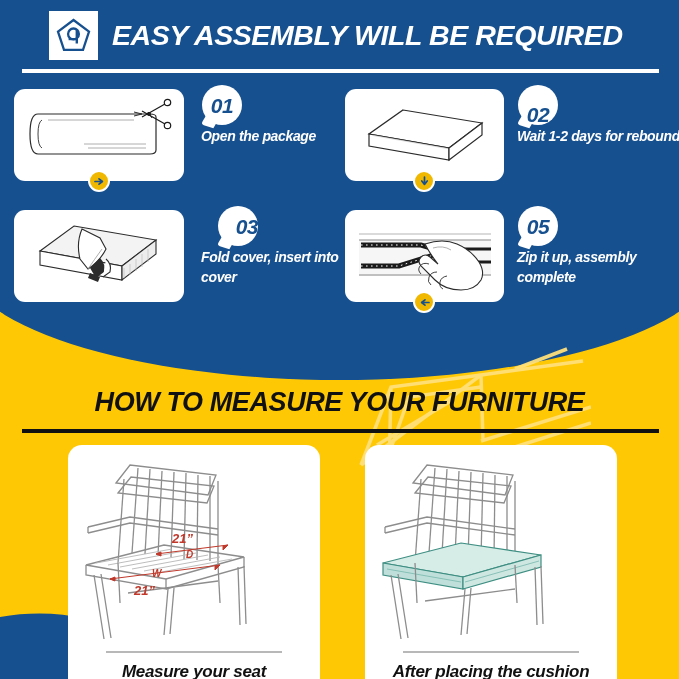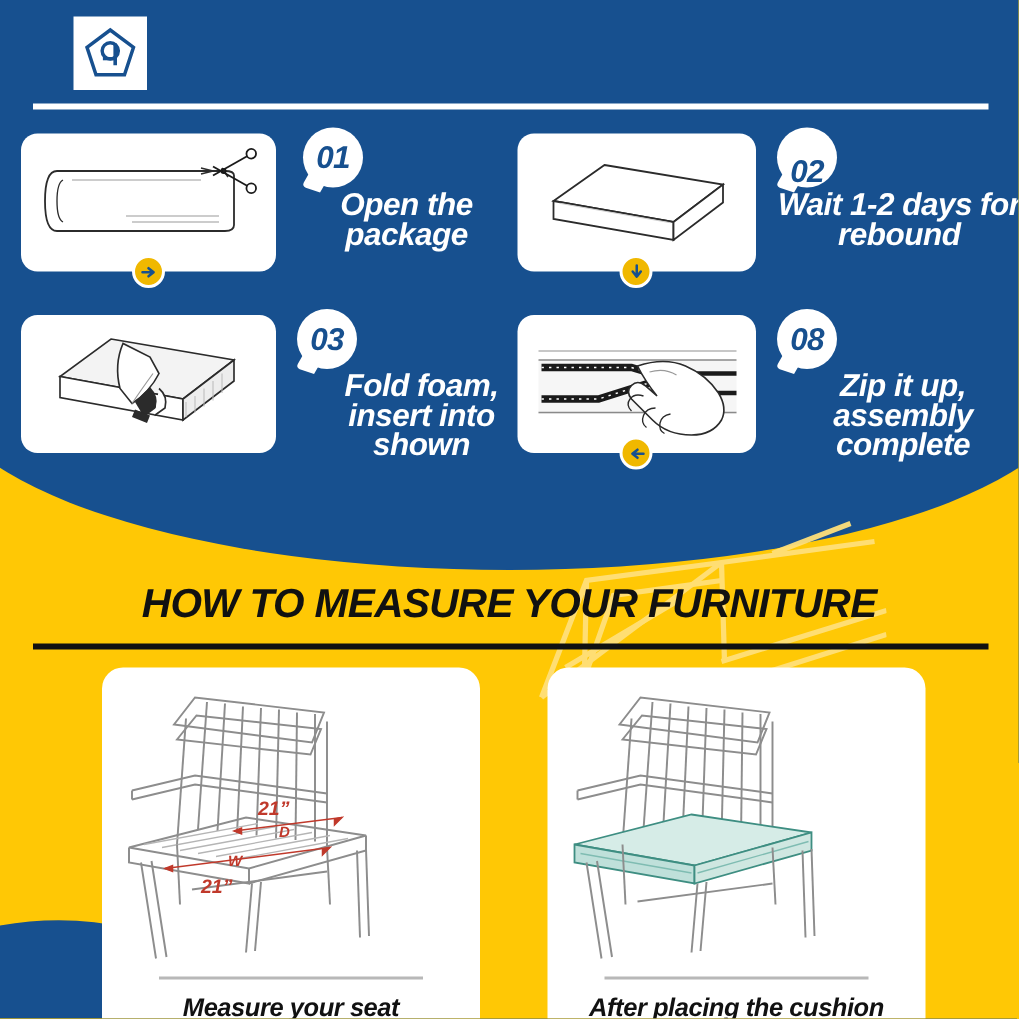--- a/index.html
+++ b/index.html
@@ -61,40 +61,40 @@
     border-radius:0 0 0 3px;
     transform:rotate(18deg) skewX(-12deg);
     z-index:-1;
   }
   .bubble span{
     font-size:21px;font-weight:bold;font-style:italic;color:#17508F;
     letter-spacing:-0.5px;line-height:1;
   }
   .step-text{
     position:absolute;
-    font-size:21px;font-weight:bold;font-style:italic;color:#ffffff;
-    line-height:19.5px;letter-spacing:-0.35px;text-align:center;
+    font-size:14px;font-weight:bold;font-style:italic;color:#ffffff;
+    line-height:19.5px;letter-spacing:-0.35px;
   }
 
   
   #step1{left:14px;top:89px;}
   #step1 .step-card{width:170px;height:92px;}
   #step1 .arrow-badge{left:74px;top:81px;}
   #step1 .bubble{left:188px;top:-4px;}
   #step1 .step-text{left:187px;top:38px;width:140px;}
 
   #step2{left:345px;top:89px;}
   #step2 .step-card{width:159px;height:92px;}
   #step2 .arrow-badge{left:68px;top:81px;}
   #step2 .bubble{left:173px;top:-4px;align-items:flex-end;}
   #step2 .step-text{left:172px;top:38px;width:165px;}
 
   #step3{left:14px;top:210px;}
   #step3 .step-card{width:170px;height:92px;}
-  #step3 .bubble{left:184px;top:-4px;}
+  #step3 .bubble{left:204px;top:-4px;justify-content:flex-end;}
   #step3 .step-text{left:187px;top:38px;width:160px;}
 
   #step4{left:345px;top:210px;}
   #step4 .step-card{width:159px;height:92px;}
   #step4 .arrow-badge{left:68px;top:81px;}
   #step4 .bubble{left:173px;top:-4px;}
   #step4 .step-text{left:172px;top:38px;width:170px;}
 
   
   .bottom{position:absolute;left:0;top:345px;width:591px;height:334px;z-index:2;}
@@ -136,20 +136,21 @@
 
       <div class="header">
         <div class="brand-badge">
           <svg width="37" height="37" viewBox="0 0 37 37">
             <polygon points="18.5,3 34,14.6 28,32.8 9,32.8 3,14.6" fill="none" stroke="#17508F" stroke-width="2.3"></polygon>
             <path d="M18.5 11.5 a5.4 5.4 0 1 0 0 10.8 a5.4 5.4 0 0 0 0 -10.8 Z" fill="none" stroke="#17508F" stroke-width="2.3"></path>
             <rect x="20.6" y="12" width="2.4" height="14.5" fill="#17508F"></rect>
             <rect x="13.6" y="21" width="8" height="2.2" fill="#17508F"></rect>
           </svg>
         </div>
+        <div class="header-title">EASY ASSEMBLY WILL BE REQUIRED</div>
         <div class="header-rule"></div>
       </div>
 
       <div class="step" id="step1">
         <div class="step-card">
           <svg width="150" height="74" viewBox="0 0 150 74">
             <path d="M14 16 q-8 0 -8 20 q0 20 8 20 l112 0 q6 0 6 -4 l0 -33 q0 -3 -6 -3 Z" fill="#fff" stroke="#2b2b2b" stroke-width="1.2"></path>
             <path d="M18 22 q-4 2 -4 14 q0 12 4 14" fill="none" stroke="#2b2b2b" stroke-width="0.9"></path>
             <path d="M24 22 l86 0" fill="none" stroke="#9a9a9a" stroke-width="0.8"></path>
             <path d="M60 46 l62 0" fill="none" stroke="#9a9a9a" stroke-width="0.8"></path>
@@ -214,21 +215,21 @@
               <line x1="106" y1="46" x2="106" y2="57"></line>
               <line x1="112" y1="41" x2="112" y2="53"></line>
               <line x1="118" y1="36" x2="118" y2="49"></line>
               <line x1="124" y1="31" x2="124" y2="44"></line>
             </g>
           </svg>
         </div>
         <div class="bubble">
           <span>03</span>
         </div>
-        <div class="step-text">Fold foam, insert into shown</div>
+        <div class="step-text">Fold cover, insert into cover</div>
       </div>
 
       <div class="step" id="step4">
         <div class="step-card">
           <svg width="140" height="76" viewBox="0 0 140 76">
             <path d="M4 16 L136 16" stroke="#b5b5b5" stroke-width="1"></path>
             <path d="M4 22 L136 22 L136 58 L4 58 Z" fill="#f6f6f6" stroke="none"></path>
             <path d="M4 22 L136 22" stroke="#8a8a8a" stroke-width="1"></path>
             <path d="M4 57 L136 57" stroke="#8a8a8a" stroke-width="1"></path>
 
@@ -248,21 +249,21 @@
             <path d="M92 58 q-6 1 -7 6 q-1 5 3 7" fill="none" stroke="#2b2b2b" stroke-width="0.9"></path>
             <path d="M78 30 q10 -3 18 2" fill="none" stroke="#9a9a9a" stroke-width="0.8"></path>
           </svg>
         </div>
         <div class="arrow-badge">
           <svg width="11" height="11" viewBox="0 0 11 11">
             <path d="M10 5.5 L4 5.5 M6 2.8 L2.6 5.5 L6 8.2" stroke="#17508F" stroke-width="1.7" fill="none" stroke-linecap="round" stroke-linejoin="round"></path>
           </svg>
         </div>
         <div class="bubble">
-          <span>08</span>
+          <span>05</span>
         </div>
         <div class="step-text">Zip it up, assembly complete</div>
       </div>
 
     </div>
   </div>
 
   <div class="bottom">
 
     <svg class="bg-lines" width="260" height="240" viewBox="0 0 260 240">

